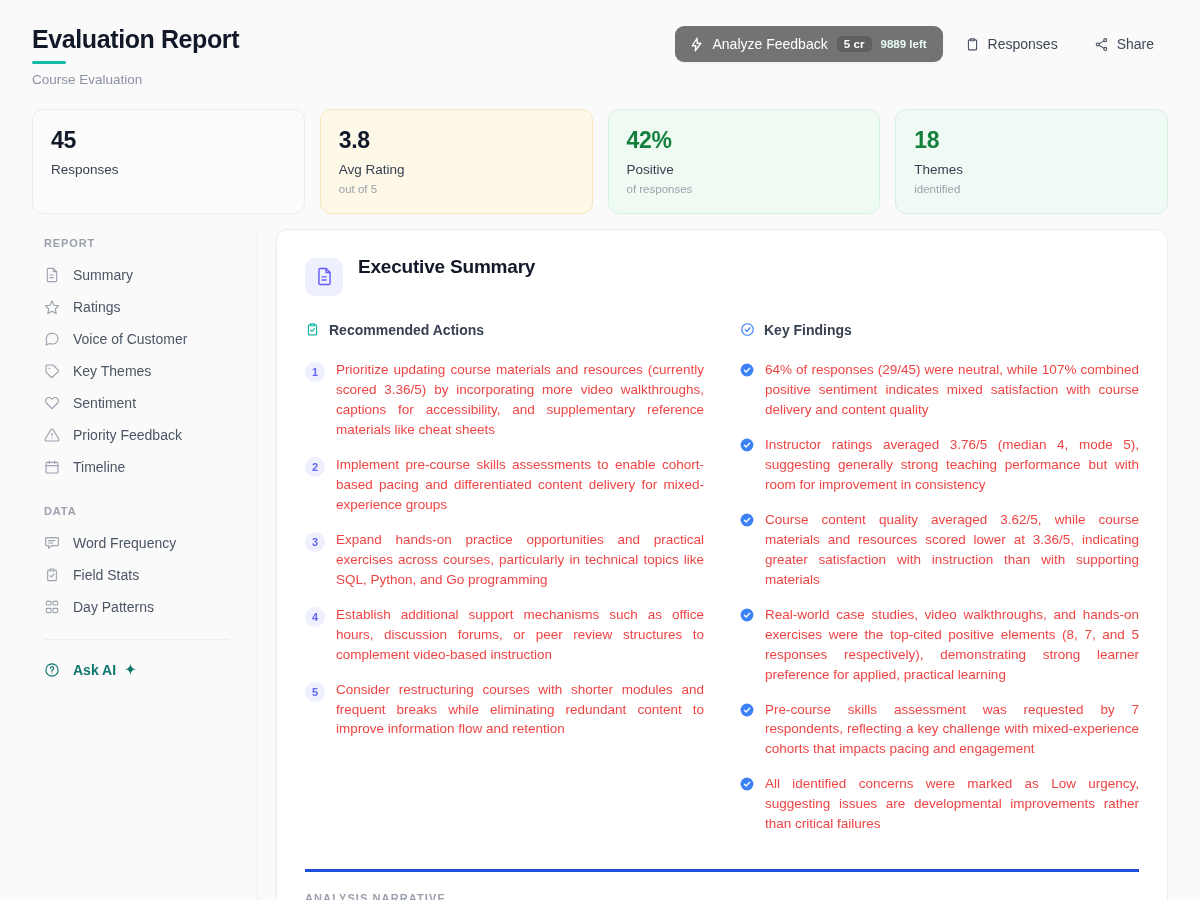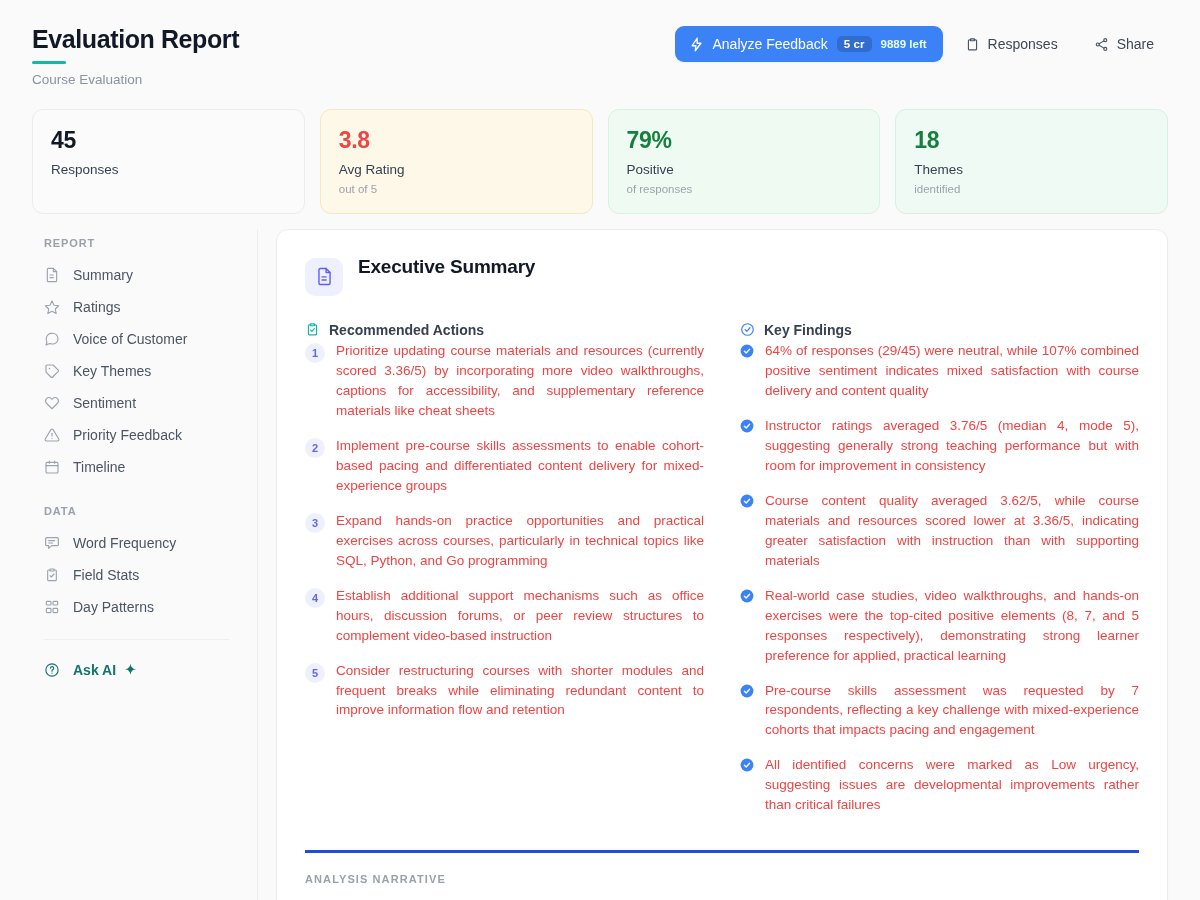--- a/index.html
+++ b/index.html
@@ -25,21 +25,21 @@
   .title-rule {
     width: 34px; height: 3px; background: #14b8a6;
     border-radius: 2px; margin-top: 7px;
   }
   .subtitle { font-size: 13.5px; color: #8b93a1; margin-top: 8px; }
 
   .header-actions { display: flex; align-items: center; gap: 8px; padding-top: 4px; }
 
   .analyze-btn {
     display: flex; align-items: center; gap: 9px;
-    background: #3b82f6; color: #ffffff;
+    background: #737373; color: #ffffff;
     border: none; border-radius: 9px;
     padding: 10px 16px 10px 14px;
     font-size: 14px; font-family: inherit; cursor: pointer;
     box-shadow: 0 1px 2px rgba(0,0,0,0.06);
   }
   .analyze-btn .label { font-weight: normal; font-size: 14px; }
   .cr-badge {
     background: rgba(0,0,0,0.16); color: #ffffff;
     border-radius: 5px; padding: 2px 7px;
     font-size: 11.5px; font-weight: bold; letter-spacing: 0.1px;
@@ -63,21 +63,21 @@
     flex: 1; border-radius: 11px; padding: 17px 18px 18px 18px;
     min-height: 104px; border: 1px solid transparent;
   }
   .stat-value { font-size: 23px; font-weight: bold; letter-spacing: -0.3px; line-height: 1.15; }
   .stat-label { font-size: 13.5px; color: #374151; margin-top: 9px; }
   .stat-sub { font-size: 11.5px; color: #9ca3af; margin-top: 6px; }
 
   .card-neutral { background: #fbfbfc; border-color: #ececf0; }
   .card-neutral .stat-value { color: #111827; }
   .card-amber { background: #fdf8e7; border-color: #f6e7bd; }
-  .card-amber .stat-value { color: #ef4444; }
+  .card-amber .stat-value { color: #0f172a; }
   .card-green { background: #effbf2; border-color: #d6f2e0; }
   .card-green .stat-value { color: #15803d; }
   .card-green2 { background: #eefaf3; border-color: #d8f0e4; }
   .card-green2 .stat-value { color: #15803d; }
 
   
   .body-wrap { display: flex; padding: 15px 32px 0 32px; gap: 0; }
 
   
   .sidebar {
@@ -114,21 +114,21 @@
   .panel-icon-box {
     width: 38px; height: 38px; border-radius: 10px; flex: none;
     background: #eef0fd; display: flex; align-items: center; justify-content: center;
     color: #635bff; margin-top: 2px;
   }
   .panel-title { font-size: 19px; font-weight: bold; color: #111827; letter-spacing: -0.2px; }
   .panel-sub { font-size: 13px; color: #9ca3af; margin-top: 10px; }
 
   .columns { display: flex; gap: 36px; margin-top: 26px; }
   .col { flex: 1; min-width: 0; }
-  .col-head { display: flex; align-items: center; gap: 9px; margin-bottom: 3px; }
+  .col-head { display: flex; align-items: center; gap: 9px; margin-bottom: 22px; }
   .col-head .title { font-size: 14px; font-weight: bold; color: #374151; }
 
   .action-item { display: flex; gap: 11px; margin-bottom: 15px; }
   .num-badge {
     width: 20px; height: 20px; border-radius: 50%; flex: none;
     background: #eef0fd; color: #6366f1;
     font-size: 11px; font-weight: bold;
     display: flex; align-items: center; justify-content: center;
     margin-top: 2px;
   }
@@ -200,21 +200,21 @@
       <div class="stat-value">45</div>
       <div class="stat-label">Responses</div>
       <div class="stat-sub"></div>
     </div>
     <div class="stat-card card-amber">
       <div class="stat-value">3.8</div>
       <div class="stat-label">Avg Rating</div>
       <div class="stat-sub">out of 5</div>
     </div>
     <div class="stat-card card-green">
-      <div class="stat-value">79%</div>
+      <div class="stat-value">42%</div>
       <div class="stat-label">Positive</div>
       <div class="stat-sub">of responses</div>
     </div>
     <div class="stat-card card-green2">
       <div class="stat-value">18</div>
       <div class="stat-label">Themes</div>
       <div class="stat-sub">identified</div>
     </div>
   </div>
 

